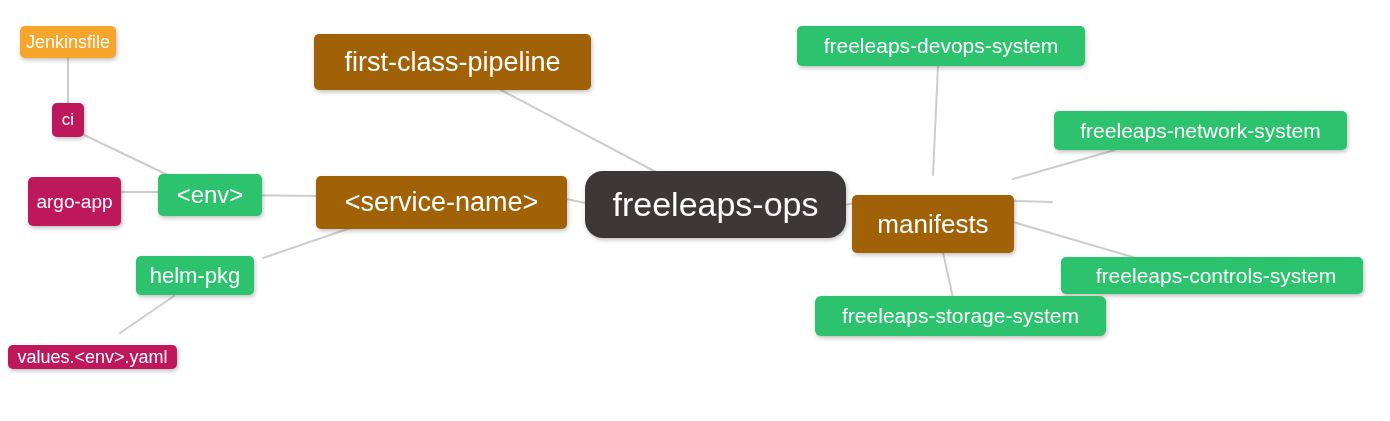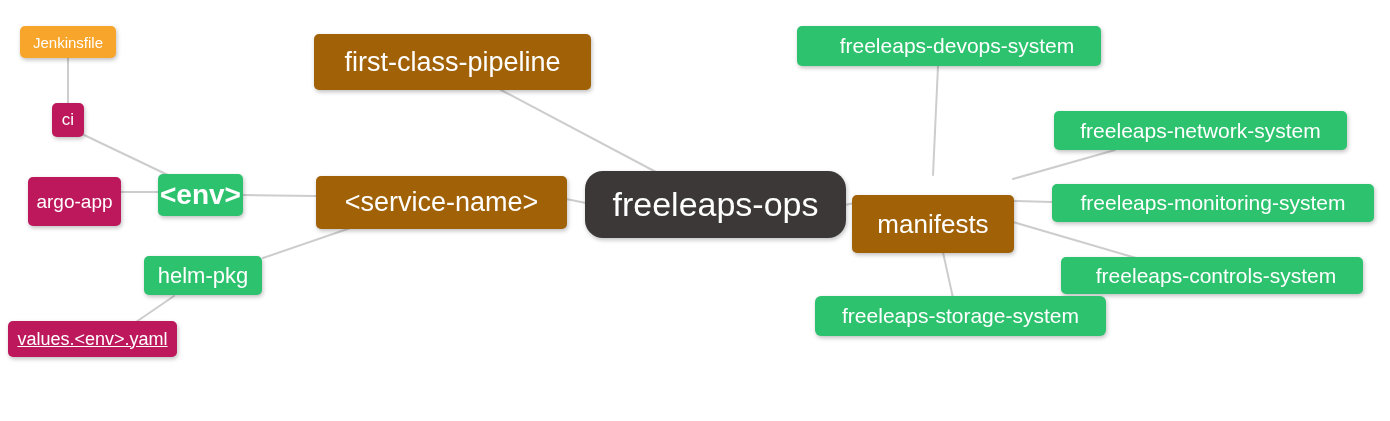--- a/index.html
+++ b/index.html
@@ -35,31 +35,31 @@
     white-space:nowrap;
     cursor:pointer;
     user-select:none;
   }
   .blue  {background:#a16207;}
   .green {background:#2dc36e;}
   .red   {background:#be185d;}
   .orange{background:#f8a62b;}
   .dark  {background:#3b3837;border-radius:18px;}
 
-  #n-jenkinsfile {left:20px;  top:26px;  width:96px;  height:32px; font-size:15px;}
+  #n-jenkinsfile {left:20px;  top:26px;  width:96px;  height:32px; font-size:18px;}
   #n-ci          {left:52px;  top:103px; width:32px;  height:34px; font-size:17px;}
   #n-argo-app    {left:28px;  top:177px; width:93px;  height:49px; font-size:19px;}
-  #n-env         {left:158px; top:174px; width:85px;  height:42px; font-size:28px;font-weight:bold;}
-  #n-helm-pkg    {left:144px; top:256px; width:118px; height:39px; font-size:22px;}
-  #n-values      {left:8px;   top:321px; width:169px; height:36px; font-size:18px;text-decoration:underline;}
+  #n-env         {left:158px; top:174px; width:104px;  height:42px; font-size:24px;}
+  #n-helm-pkg    {left:136px; top:256px; width:118px; height:39px; font-size:22px;}
+  #n-values      {left:8px;   top:345px; width:169px; height:24px; font-size:18px;}
   #n-pipeline    {left:314px; top:34px;  width:277px; height:56px; font-size:27px;}
   #n-service     {left:316px; top:176px; width:251px; height:53px; font-size:27px;}
   #n-ops         {left:585px; top:171px; width:261px; height:67px; font-size:34px;}
   #n-manifests   {left:852px; top:175px; width:162px; height:58px; font-size:26px;margin-top:20px;}
-  #n-devops      {left:797px; top:26px;  width:288px; height:40px; font-size:21px;padding-left:16px;}
+  #n-devops      {left:797px; top:26px;  width:288px; height:40px; font-size:21px;}
   #n-network     {left:1054px;top:111px; width:293px; height:39px; font-size:21px;}
   #n-monitoring  {left:1052px;top:184px; width:322px; height:38px; font-size:21px;}
   #n-controls    {left:1061px;top:257px; width:294px; height:37px; font-size:21px;padding-left:8px;}
   #n-storage     {left:815px; top:296px; width:291px; height:40px; font-size:21px;border-radius:6px;}
 </style>
 </head>
 <body>
 
 <div class="canvas">
 
@@ -85,17 +85,16 @@
   <div id="n-argo-app" class="node red">argo-app</div>
   <div id="n-env" class="node green">&lt;env&gt;</div>
   <div id="n-helm-pkg" class="node green">helm-pkg</div>
   <div id="n-values" class="node red">values.&lt;env&gt;.yaml</div>
   <div id="n-pipeline" class="node blue">first-class-pipeline</div>
   <div id="n-service" class="node blue">&lt;service-name&gt;</div>
   <div id="n-ops" class="node dark">freeleaps-ops</div>
   <div id="n-manifests" class="node blue">manifests</div>
   <div id="n-devops" class="node green">freeleaps-devops-system</div>
   <div id="n-network" class="node green">freeleaps-network-system</div>
-  <div id="n-monitoring" class="node green">freeleaps-monitoring-system</div>
   <div id="n-controls" class="node green">freeleaps-controls-system</div>
   <div id="n-storage" class="node green">freeleaps-storage-system</div>
 
 </div>
 
 </body></html>

